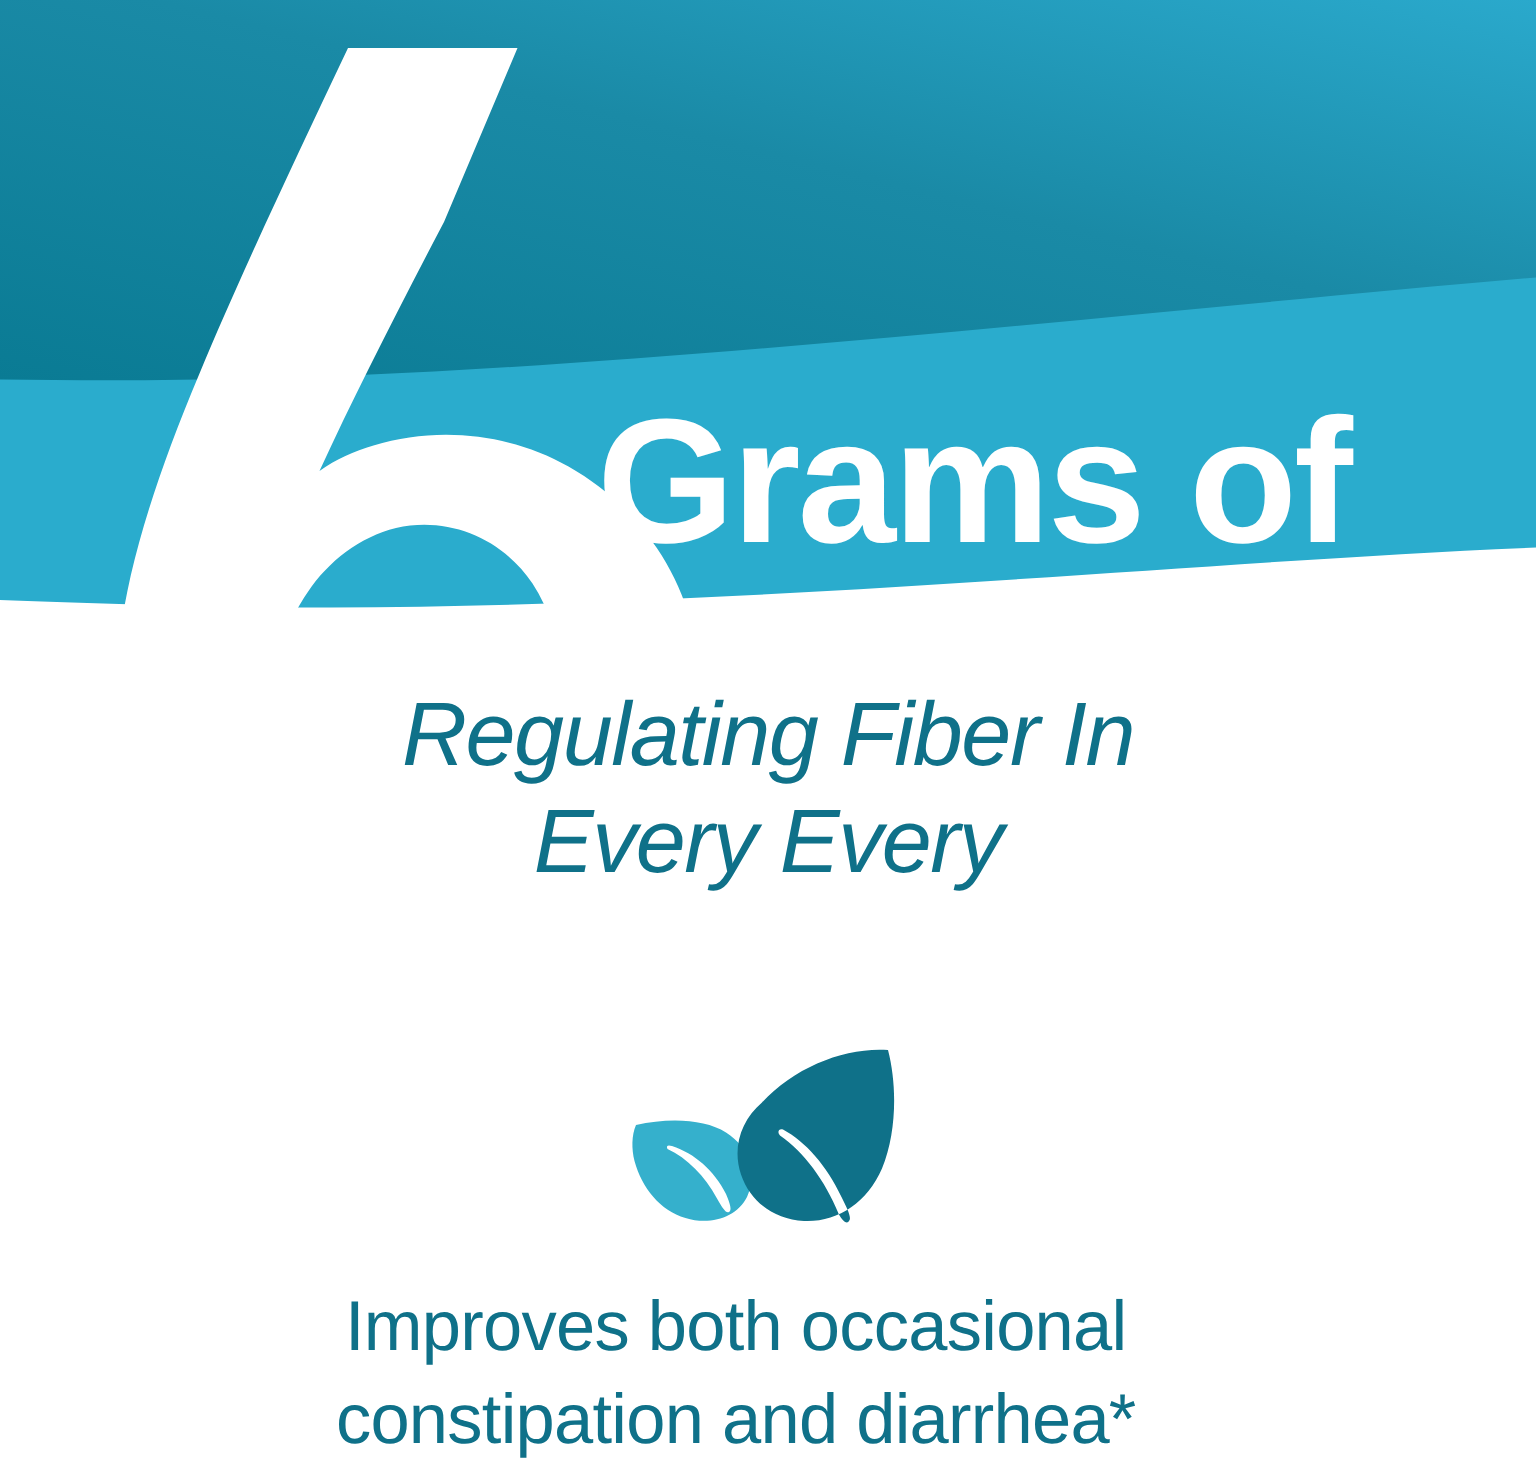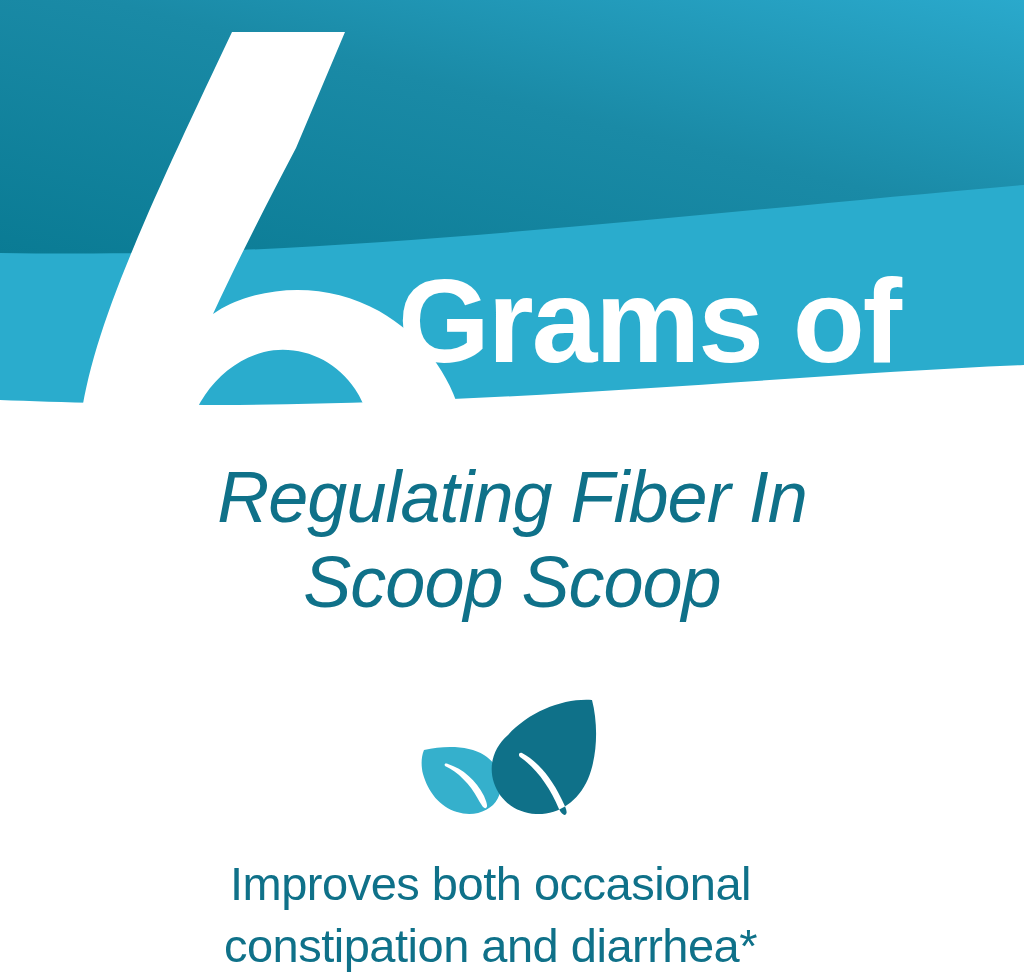--- a/index.html
+++ b/index.html
@@ -53,21 +53,21 @@
   }
 
   
   .main-heading {
     position: absolute;
     left: 0;
     top: 455px;
     width: 1024px;
     text-align: center;
     color: #0f7189;
-    font-size: 72px;
+    font-size: 60px;
     font-style: italic;
     font-weight: normal;
     line-height: 1.18;
     letter-spacing: -1px;
   }
   .main-heading .hl-line {
     display: block;
   }
 
   
@@ -144,21 +144,21 @@
              C246,551 212,531 196,498
              C180,465 184,425 205,395
              C219,374 240,358 264,352
              Z"></path>
   </svg>
 
   <div class="band-headline">Grams of</div>
 
   <div class="main-heading">
     <span class="hl-line">Regulating Fiber In</span>
-    <span class="hl-line">Scoop Scoop</span>
+    <span class="hl-line">Every Every</span>
   </div>
 
   <svg class="leaf-mark" viewBox="0 0 205 125">
 
     <path fill="#35b0cc" fill-rule="evenodd" d="M12,55
              C34,50 58,51 72,60
              C88,70 93,88 86,103
              C79,117 61,122 45,117
              C28,112 16,97 11,79
              C9,71 9,62 12,55

